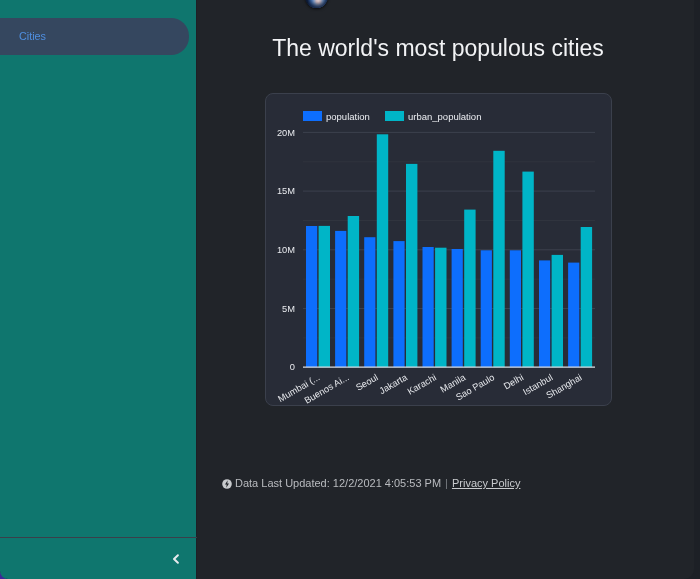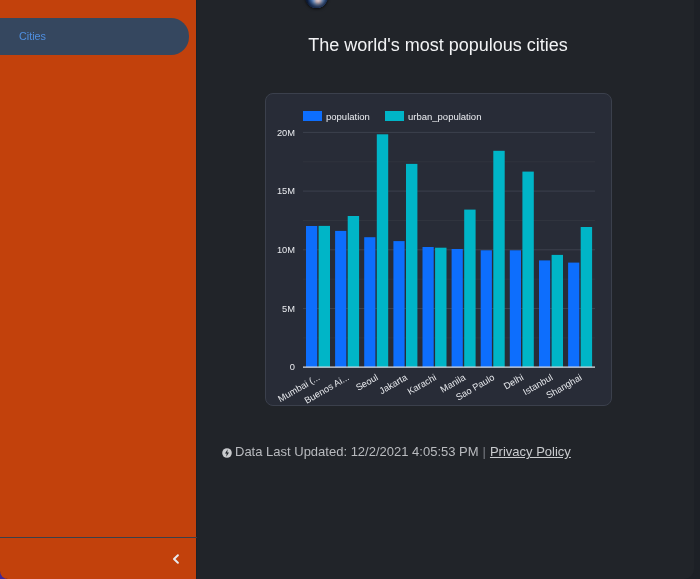--- a/index.html
+++ b/index.html
@@ -2,43 +2,43 @@
 <html><head>
 <meta charset="utf-8">
 <style>
 * { margin:0; padding:0; box-sizing:border-box; }
 html,body { width:700px; height:579px; background:#212429; overflow:hidden;
   font-family:"Liberation Sans",sans-serif; }
 body { will-change:transform; }
 .beacon { position:absolute; left:-16px; top:571px; width:23px; height:23px;
   border-radius:50%; background:#3f2799; }
 .sidebar { position:absolute; left:0; top:0; width:197px; height:579px;
-  background:#c2410c; border-right:1px solid #1d2026; border-radius:0 0 0 8px; }
+  background:#0f766e; border-right:1px solid #1d2026; border-radius:0 0 0 8px; }
 .pill { position:absolute; left:0; top:18px; width:189px; height:36.5px;
   background:#35475f; border-radius:0 18px 18px 0; }
 .pill span { position:absolute; left:19px; top:50%; transform:translateY(-50%);
   color:#4f8fe0; font-size:10.8px; }
 .item2 { position:absolute; left:19px; top:55px; height:36px; line-height:36px;
   color:#eceef0; font-size:10.8px; }
 .sb-sep { position:absolute; left:0; top:537px; width:197px; height:1px; background:#3a3f4a; }
 .chev { position:absolute; left:168px; top:550.8px; width:16px; height:16px; }
 .rail { position:absolute; left:694px; top:0; width:6px; height:579px; background:#1d2026; }
 .cornerbg { position:absolute; left:680px; top:560px; width:20px; height:19px; background:#1d2026; }
 .contentbg { position:absolute; left:198px; top:0; width:496px; height:579px; background:#212429;
   border-radius:0 0 10px 0; }
 .main { position:absolute; left:198px; top:0; width:502px; height:579px; }
 .globe { position:absolute; left:107px; top:-15.5px; width:23px; height:23px; border-radius:50%;
   background:radial-gradient(circle 11px at 58% 70%, #f0dcda 0%, #dcc6ca 18%, #8aa8d4 40%, #4a78b8 62%, #2f5590 80%, #1a3560 95%, #14284a 100%);
   filter:blur(0.7px); box-shadow:inset 0 -4px 5px rgba(8,14,32,.75), 0 1px 3px rgba(0,0,0,.7); }
 .title { position:absolute; left:0; top:35px; width:480px; text-align:center;
-  color:#f2f3f5; font-size:18px; }
+  color:#f2f3f5; font-size:23px; }
 .panel { position:absolute; left:265px; top:93px; width:347px; height:313px;
   background:#282c37; border:1px solid #3b404c; border-radius:8px; }
-.footer { position:absolute; left:222px; top:446px; height:12px; color:#b9bbbf;
-  font-size:13px; line-height:12px; }
+.footer { position:absolute; left:222px; top:477px; height:12px; color:#b9bbbf;
+  font-size:11px; line-height:12px; }
 .footer svg { vertical-align:-2px; margin-right:3px; }
 .fsep { color:#7a7d83; margin:0 4px; }
 .plink { color:#c9cbce; text-decoration:underline; }
 </style>
 </head>
 <body>
 <div class="beacon"></div>
 <div class="sidebar">
   <div class="pill">
       <span>Cities</span>

